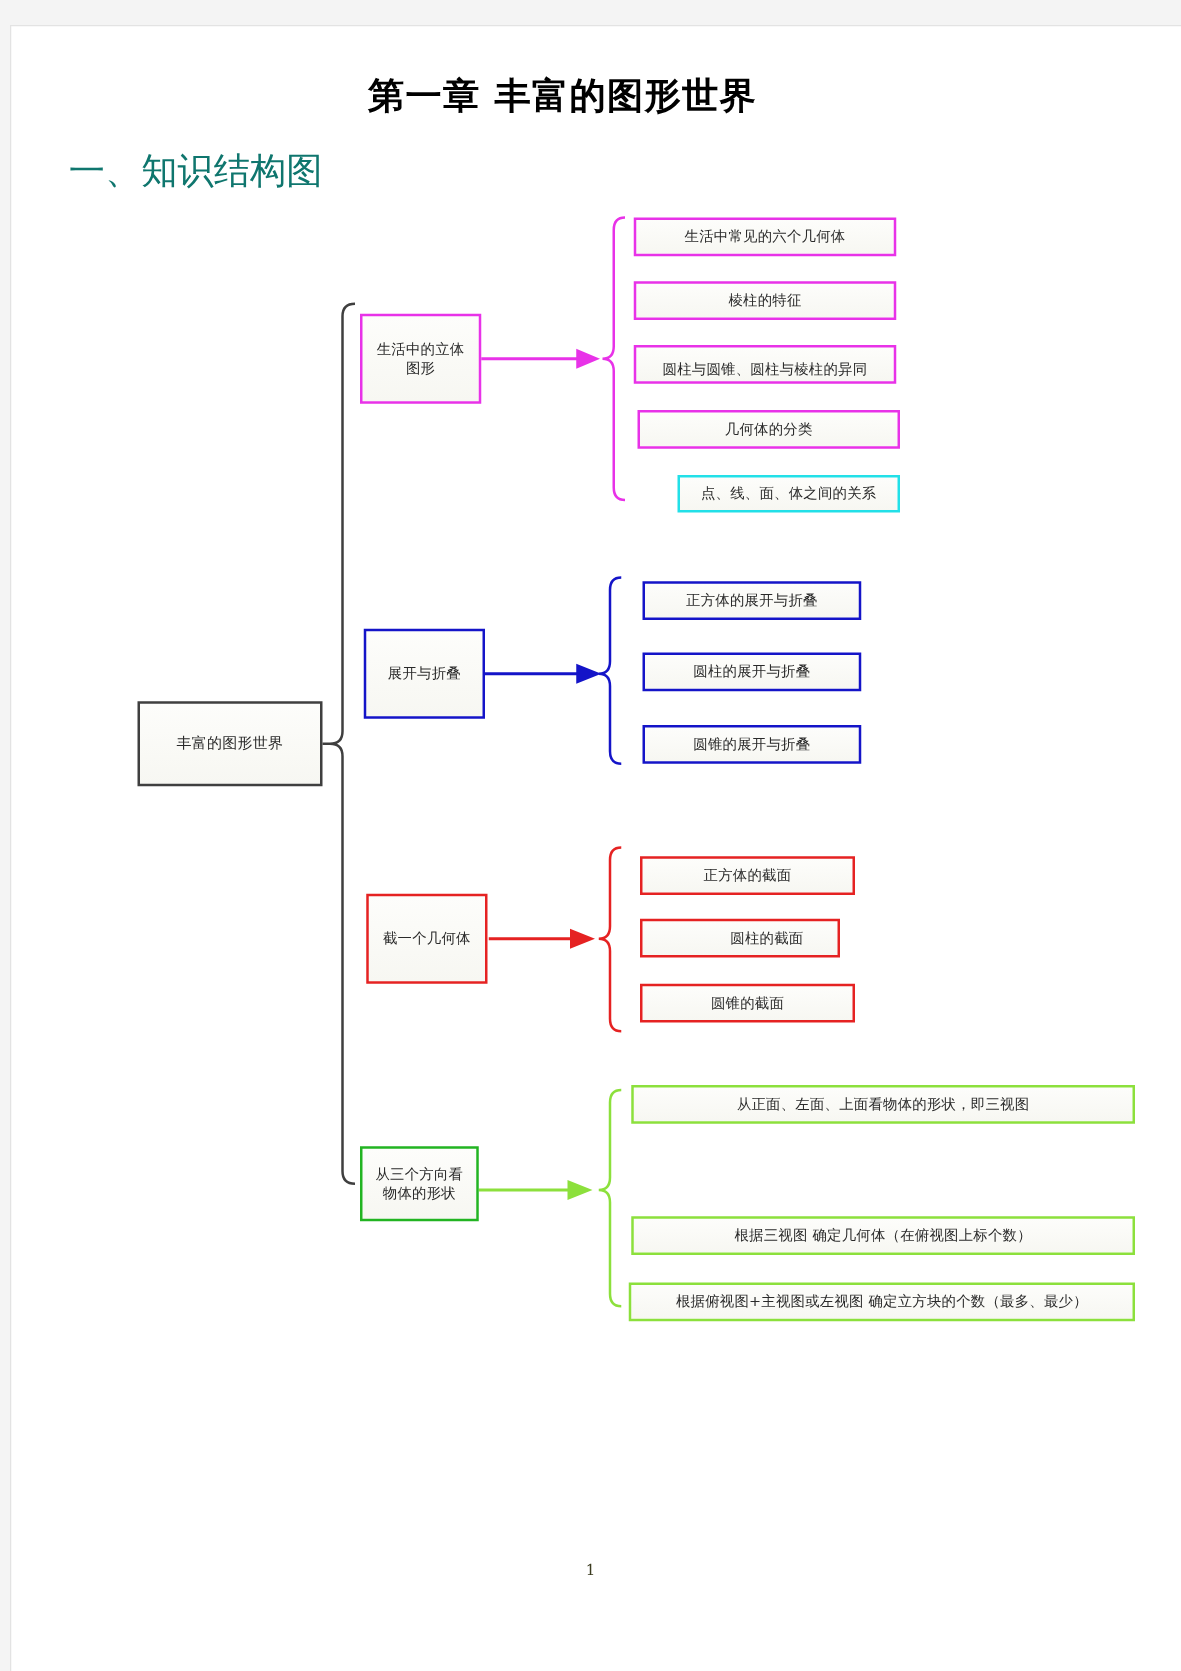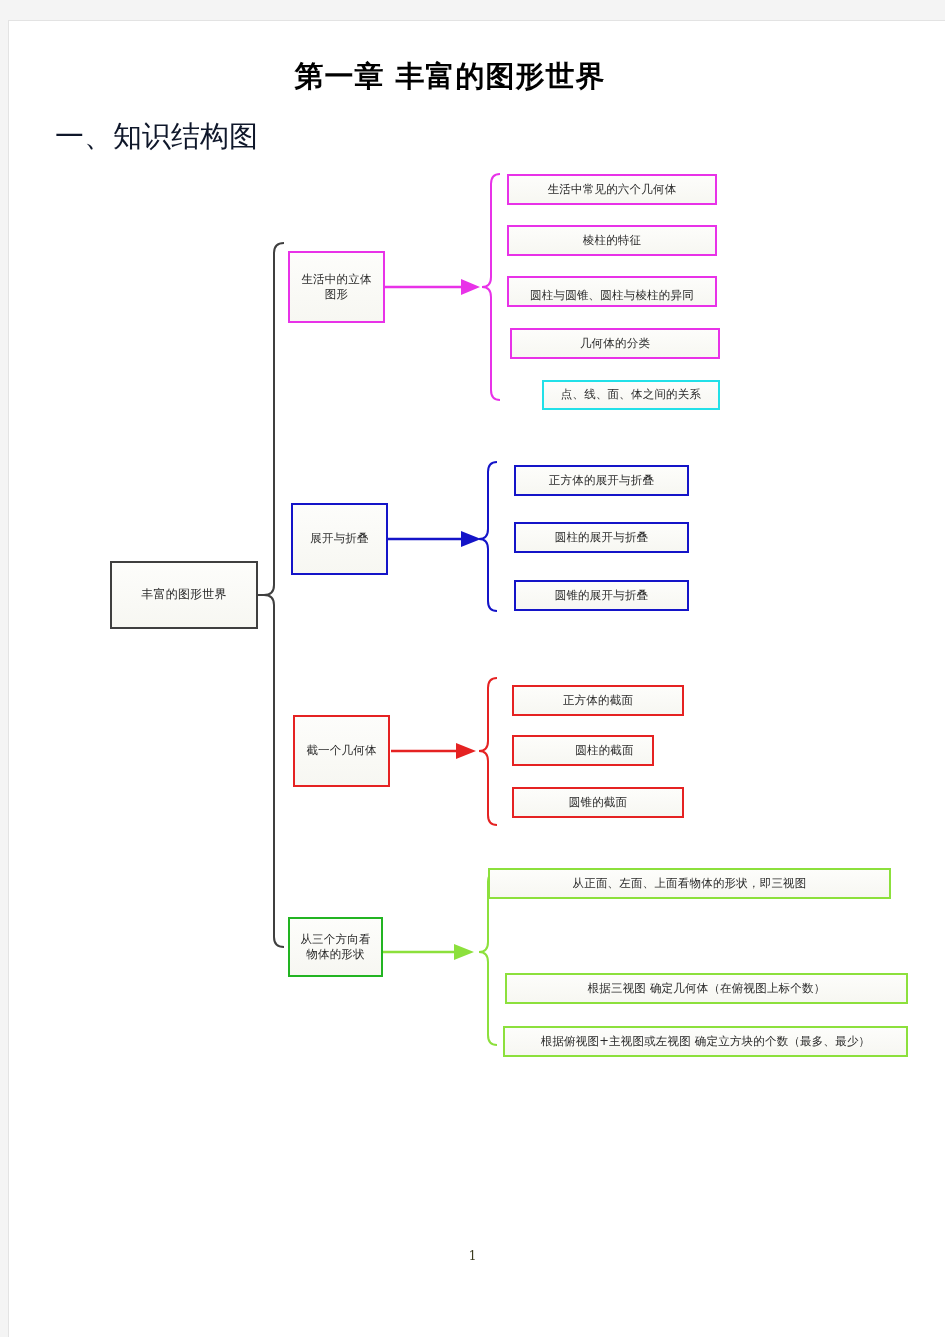--- a/index.html
+++ b/index.html
@@ -37,21 +37,21 @@
     font-weight: 700;
     color: #000;
     letter-spacing: 1px;
   }
   .section-title {
     position: absolute;
     left: 55px; top: 117px;
     font-family: "DejaVu Serif", "Liberation Serif", serif;
     font-size: 29px;
     font-weight: 400;
-    color: #0f172a;
+    color: #0f766e;
   }
   .page-number {
     position: absolute;
     left: 0; top: 1249px;
     width: 945px;
     text-align: center;
     font-family: "DejaVu Serif", "Liberation Serif", serif;
     font-size: 12px;
     color: #3b3b1f;
   }
@@ -174,35 +174,35 @@
       <span>圆锥的展开与折叠</span>
     </div>
 
     <div class="node parent c-red" style="left:293px; top:715px; width:97px; height:72px;">
       <span>截一个几何体</span>
     </div>
 
     <div class="node leaf c-red" style="left:512px; top:685px; width:172px; height:31px;">
       <span>正方体的截面</span>
     </div>
-    <div class="node leaf c-red" style="left:512px; top:735px; width:142px; height:31px;padding-left:47px;">
+    <div class="node leaf c-red" style="left:512px; top:735px; width:160px; height:31px;padding-left:47px;">
       <span>圆柱的截面</span>
     </div>
     <div class="node leaf c-red" style="left:512px; top:787px; width:172px; height:31px;">
       <span>圆锥的截面</span>
     </div>
 
     <div class="node parent c-green" style="left:288px; top:917px; width:95px; height:60px;">
       <span>
         <span>从三个方向看</span><br>
         <span>物体的形状</span>
       </span>
     </div>
 
-    <div class="node leaf c-green-l" style="left:488px; top:868px; width:403px; height:31px;">
+    <div class="node leaf c-green-l" style="left:505px; top:868px; width:403px; height:31px;">
       <span>从正面、左面、上面看物体的形状，即三视图</span>
     </div>
     <div class="node leaf c-green-l" style="left:505px; top:973px; width:403px; height:31px;">
       <span>根据三视图    确定几何体（在俯视图上标个数）</span>
     </div>
     <div class="node leaf c-green-l" style="left:503px; top:1026px; width:405px; height:31px;">
       <span>根据俯视图+主视图或左视图        确定立方块的个数（最多、最少）</span>
     </div>
 
   </div>

